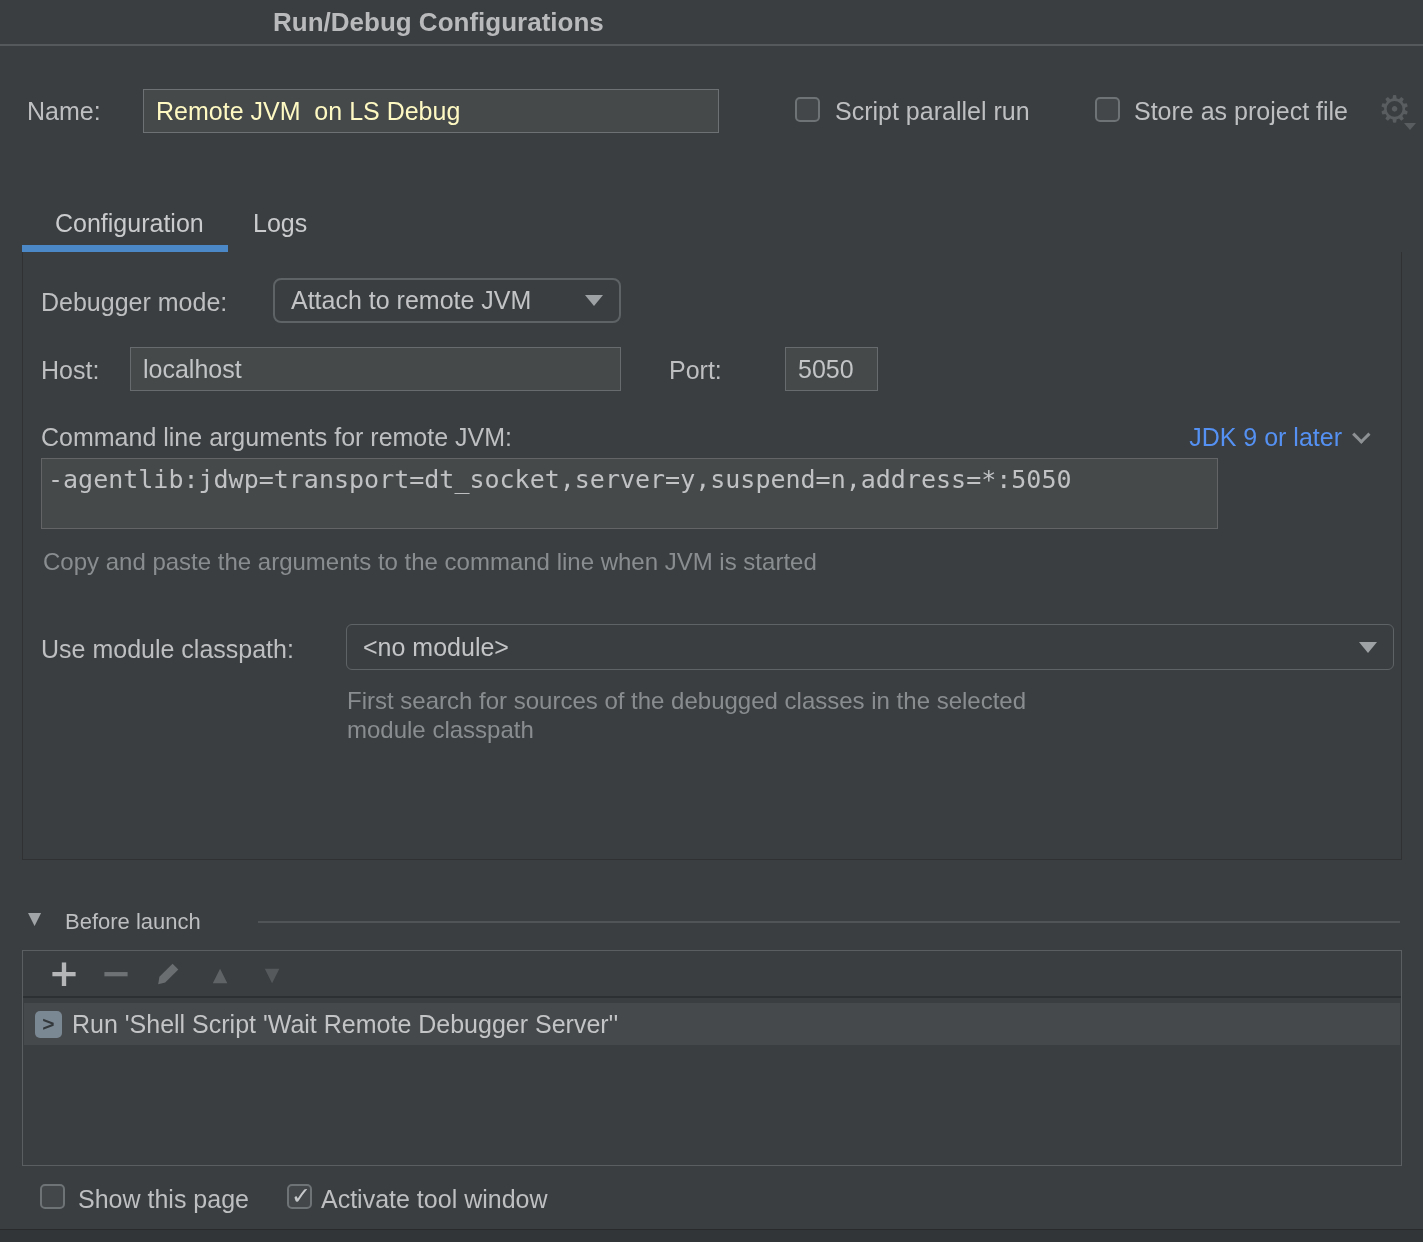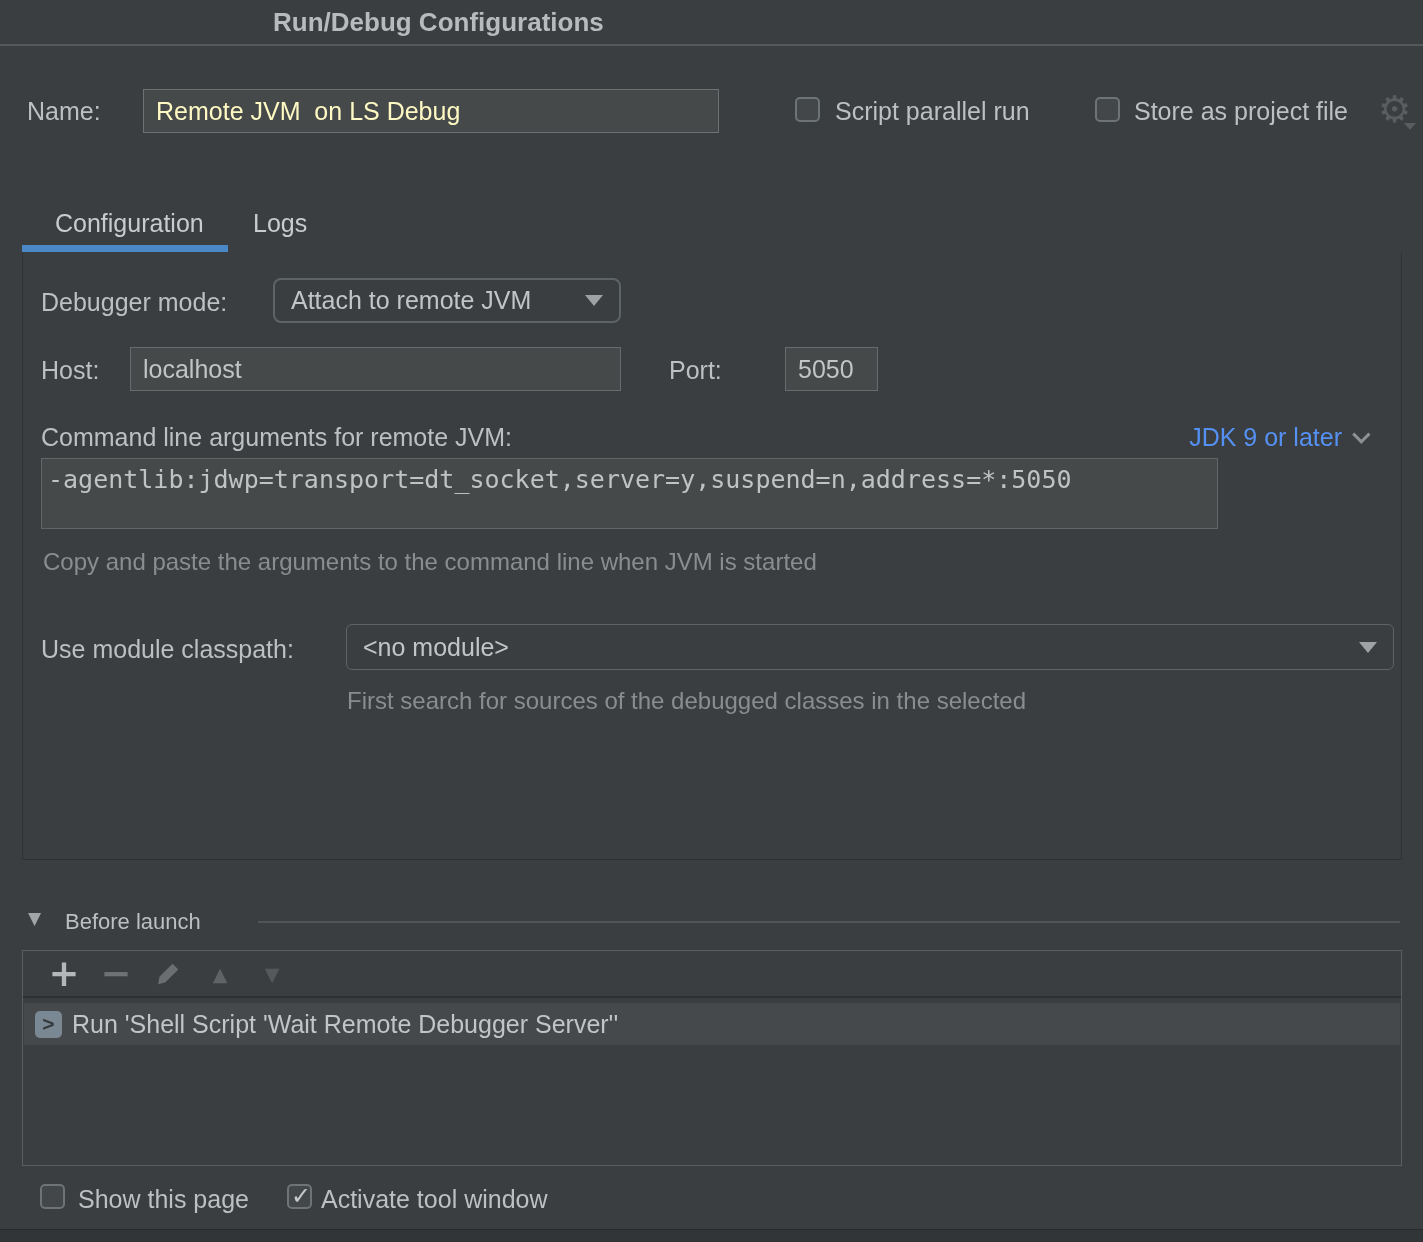--- a/index.html
+++ b/index.html
@@ -158,20 +158,21 @@
     <div class="cmd-area">-agentlib:jdwp=transport=dt_socket,server=y,suspend=n,address=*:5050</div>
     <span class="hint cmd-hint">Copy and paste the arguments to the command line when JVM is started</span>
 
     <span class="lbl panel-abs cls-label">Use module classpath:</span>
     <div class="combo combo-cls">
       <span>&lt;no module&gt;</span>
       <span class="arrow"></span>
     </div>
     <div class="hint cls-hint">
       <div>First search for sources of the debugged classes in the selected</div>
+      <div>module classpath</div>
     </div>
   </div>
 
   <div class="bl-header">
     <span class="bl-collapse">▼</span>
     <span class="lbl bl-title">Before launch</span>
     <span class="bl-line"></span>
   </div>
 
   <div class="listbox">

